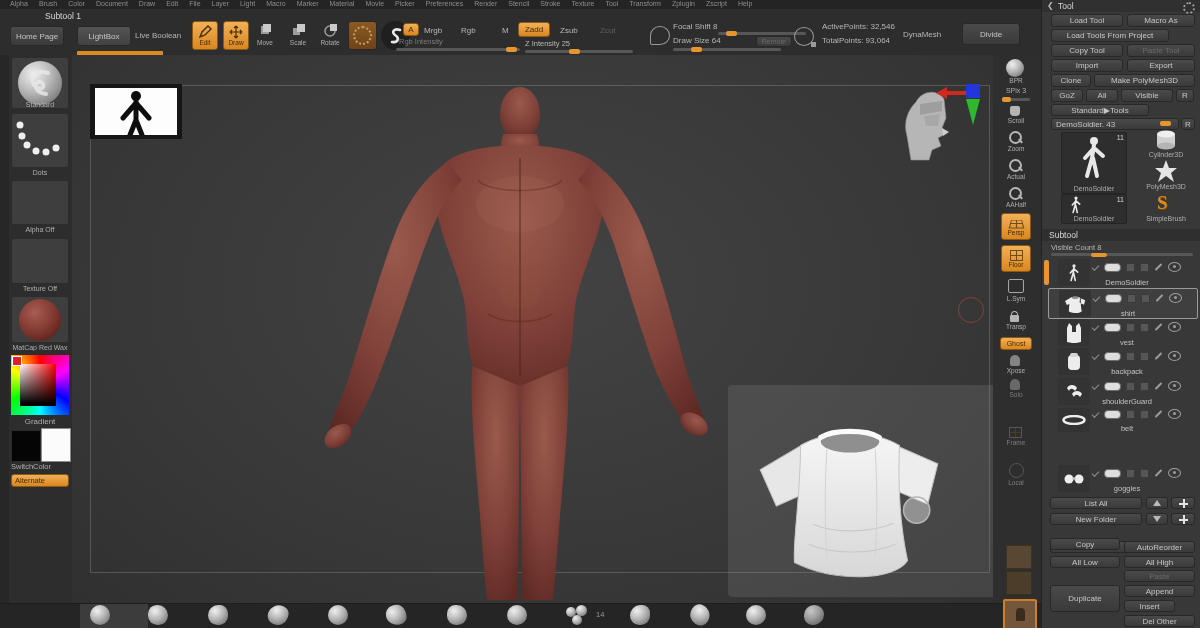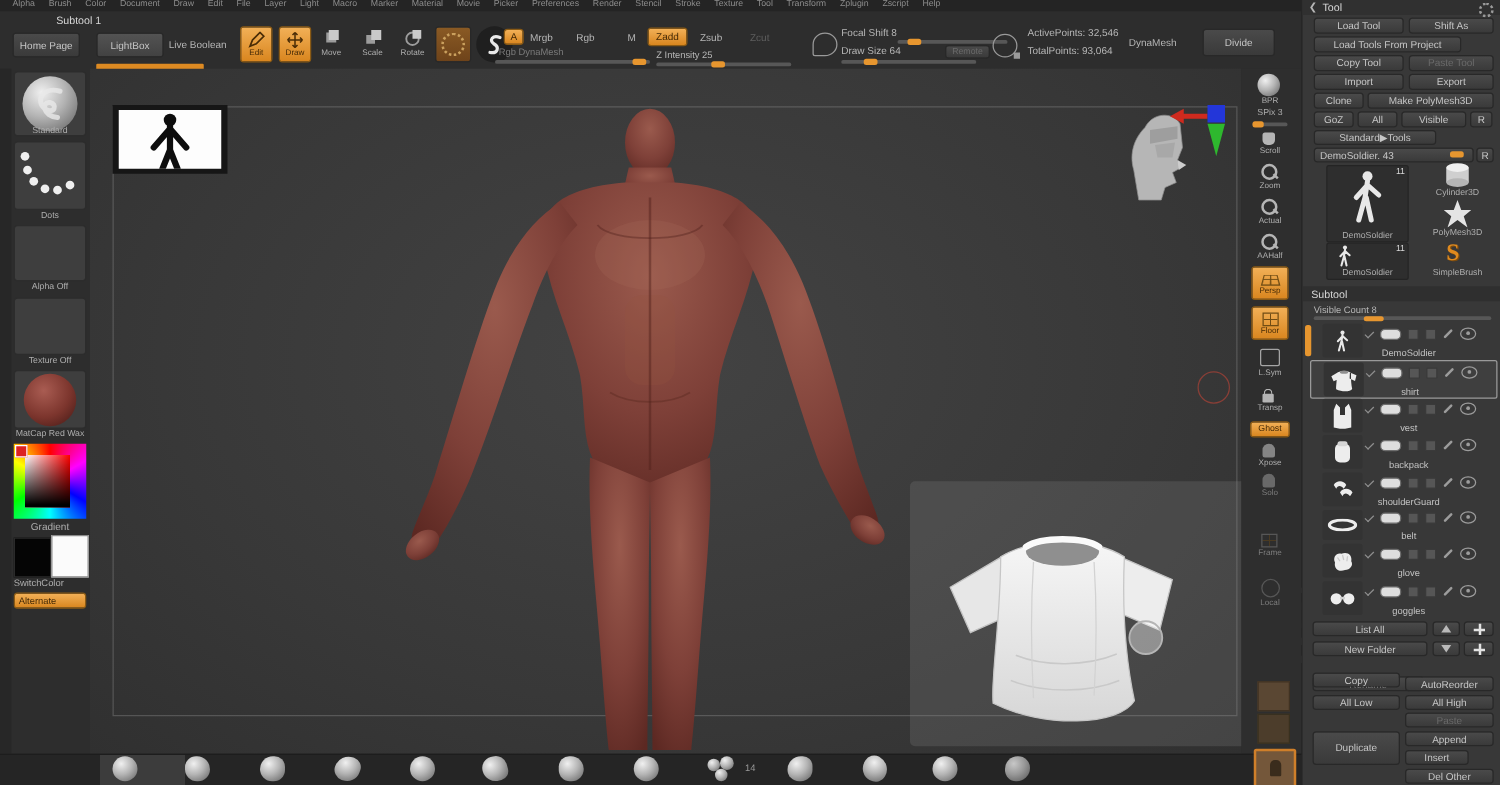--- a/index.html
+++ b/index.html
@@ -132,21 +132,21 @@
       </svg>
   </div>
 
   <div class="b o" style="left:403px;top:23px;width:16px;height:13px;">A</div>
   <div class="l" style="left:424px;top:26px;">Mrgb</div>
   <div class="l" style="left:461px;top:26px;">Rgb</div>
   <div class="l" style="left:502px;top:26px;">M</div>
   <div class="b o" style="left:518px;top:22px;width:32px;height:15px;">Zadd</div>
   <div class="l" style="left:560px;top:26px;">Zsub</div>
   <div class="l dd" style="left:600px;top:26px;">Zcut</div>
-  <div class="l d" style="left:399px;top:37px;font-size:7.5px;">Rgb DynaMesh</div>
+  <div class="l d" style="left:399px;top:37px;font-size:7.5px;">Rgb Intensity</div>
   <div class="tr" style="left:396px;top:48px;width:124px;">
     <div class="hd" style="left:110px;"></div>
   </div>
   <div class="l" style="left:525px;top:39px;font-size:7.5px;">Z Intensity 25</div>
   <div class="tr" style="left:525px;top:50px;width:108px;">
     <div class="hd" style="left:44px;"></div>
   </div>
 
   <div class="abs" style="left:650px;top:26px;width:18px;height:17px;border:1.5px solid #9a9a9a;border-radius:50% 50% 50% 2px;"></div>
   <div class="l" style="left:673px;top:22px;">Focal Shift 8</div>
@@ -330,21 +330,21 @@
     <div class="abs" style="left:13px;top:516px;width:24px;height:22px;background:#4c3d2b;border:1px solid #38301f;"></div>
   </div>
 
   <div class="abs" style="left:1041px;top:0;width:159px;height:628px;background:#383838;border-left:1px solid #222;">
     <div class="abs" style="left:0;top:0;width:159px;height:12px;background:#303030;">
       <span class="l" style="left:5px;top:1px;font-size:8px;">❮</span>
       <span class="l w" style="left:16px;top:1px;font-size:8.5px;">Tool</span>
       <span style="position:absolute;right:6px;top:2px;width:8px;height:8px;border:2px dotted #9a9a9a;border-radius:50%;"></span>
     </div>
     <div class="b" style="left:9px;top:14px;width:72px;height:13px;">Load Tool</div>
-    <div class="b" style="left:85px;top:14px;width:68px;height:13px;">Shift As</div>
+    <div class="b" style="left:85px;top:14px;width:68px;height:13px;">Macro As</div>
     <div class="b" style="left:9px;top:29px;width:118px;height:13px;">Load Tools From Project</div>
     <div class="b" style="left:9px;top:44px;width:72px;height:13px;">Copy Tool</div>
     <div class="b d" style="left:85px;top:44px;width:68px;height:13px;">Paste Tool</div>
     <div class="b" style="left:9px;top:59px;width:72px;height:13px;">Import</div>
     <div class="b" style="left:85px;top:59px;width:68px;height:13px;">Export</div>
     <div class="b" style="left:9px;top:74px;width:40px;height:13px;">Clone</div>
     <div class="b" style="left:52px;top:74px;width:101px;height:13px;">Make PolyMesh3D</div>
     <div class="b" style="left:9px;top:89px;width:32px;height:13px;">GoZ</div>
     <div class="b" style="left:44px;top:89px;width:32px;height:13px;">All</div>
     <div class="b" style="left:79px;top:89px;width:52px;height:13px;">Visible</div>
@@ -499,37 +499,20 @@
         <span class="chk"></span>
         <span class="pill"></span>
         <span class="sq"></span>
         <span class="sq"></span>
         <span class="pen"></span>
         <span class="eye"></span>
       </div>
     <div class="nm">belt</div>
   </div>
 
-  <div class="srow" style="top:434px;">
-    <div class="sthumb">
-      <svg width="20" height="20" viewBox="0 0 40 40">
-          <path d="M8 22 C4 14 10 6 18 8 C28 4 36 10 34 20 C38 26 32 34 24 34 C14 38 6 32 8 22 Z" fill="#ededed"></path>
-          <path d="M12 14 L16 20 M20 10 L22 18 M28 12 L27 20" stroke="#c9c9c9" stroke-width="2"></path>
-        </svg>
-    </div>
-    <div class="irow">
-        <span class="chk"></span>
-        <span class="pill"></span>
-        <span class="sq"></span>
-        <span class="sq"></span>
-        <span class="pen"></span>
-        <span class="eye"></span>
-      </div>
-    <div class="nm">glove</div>
-  </div>
 
   <div class="srow" style="top:464px;">
     <div class="sthumb">
       <svg width="24" height="12" viewBox="0 0 48 24">
           <circle cx="14" cy="12" r="9" fill="#ededed"></circle>
           <circle cx="34" cy="12" r="9" fill="#ededed"></circle>
           <rect x="20" y="9" width="8" height="4" fill="#d0d0d0"></rect>
         </svg>
     </div>
     <div class="irow">

